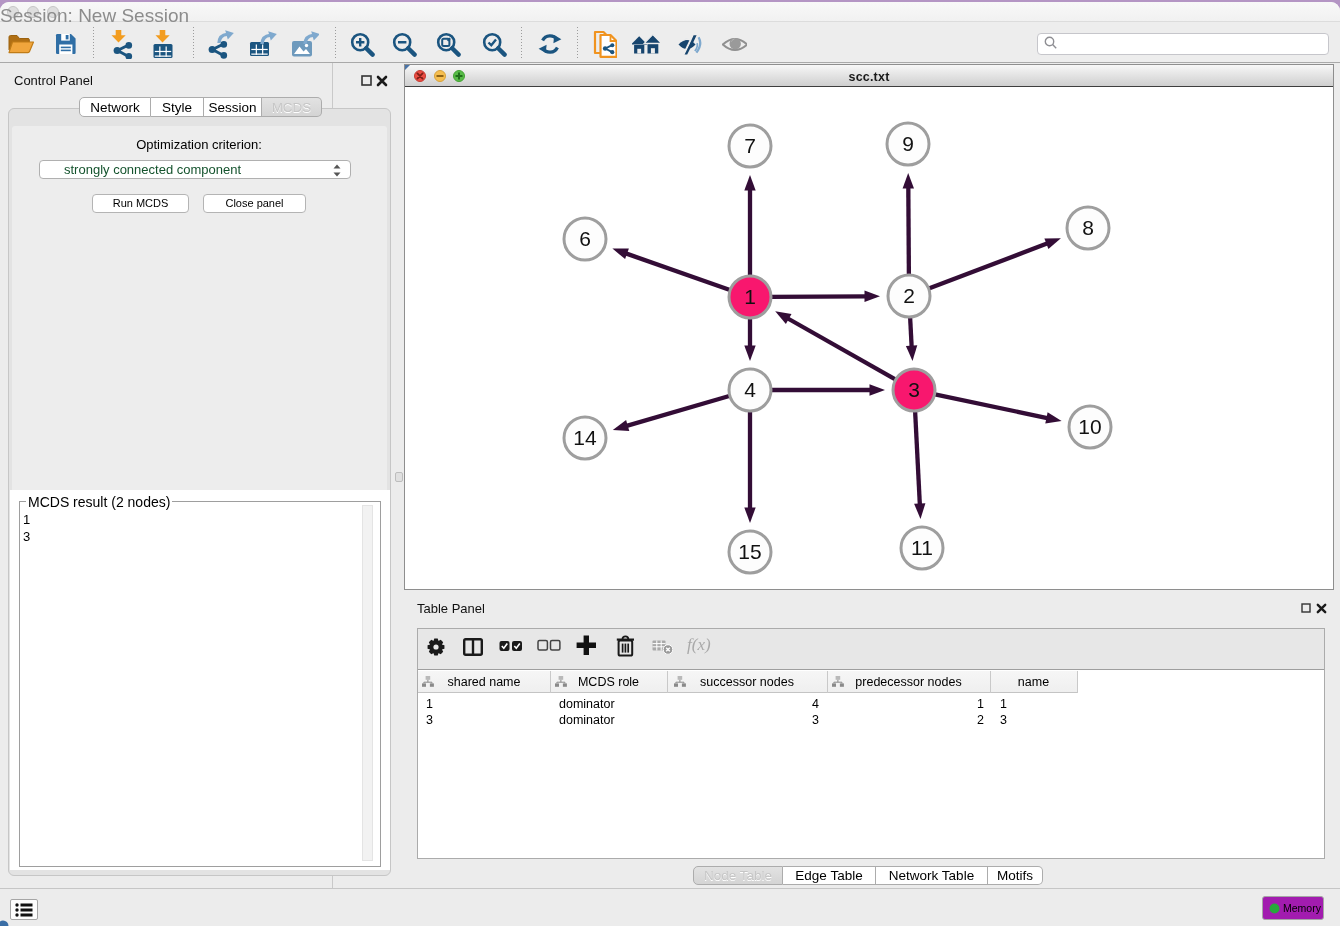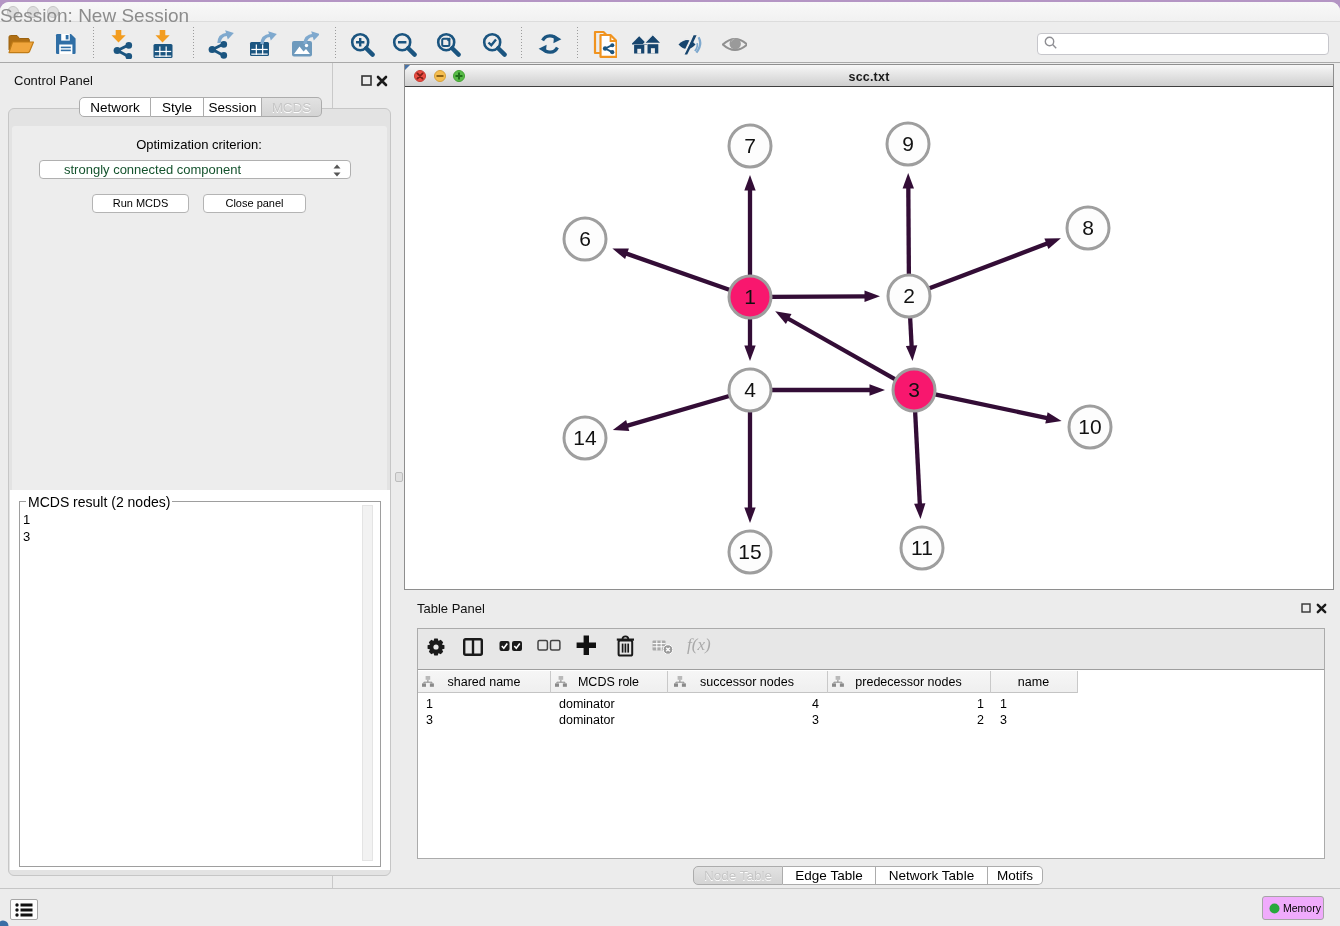--- a/index.html
+++ b/index.html
@@ -34,21 +34,21 @@
 #nettext{position:absolute;left:0;right:0;top:5px;text-align:center;font-size:12.5px;font-weight:700;color:#1a1a1a;letter-spacing:.2px}
 #tpanel{position:absolute;left:398px;top:591px;width:942px;height:295px}
 #tbox{position:absolute;left:19px;top:35px;width:908px;height:231px;background:#fff;border:1px solid #ababab}
 #ttools{position:absolute;left:0;top:0;width:906px;height:41px;background:#e7e7e7;border-bottom:1px solid #9e9e9e}
 #thead{position:absolute;left:0;top:42px;width:660px;height:22px;background:linear-gradient(#f6f6f6,#efefef);border-bottom:1px solid #c4c4c4;font-size:12.5px;color:#000}
 .hsep{position:absolute;top:0;width:1px;height:22px;background:#c9c9c9}
 .hcell{position:absolute;top:0;height:22px;line-height:22px;text-align:center}
 .trow{position:absolute;font-size:12.5px;color:#000;height:16px;line-height:16px}
 #statusbar{position:absolute;left:0;top:886px;width:1340px;height:38px;background:#ececec;border-top:1px solid #c6c6c6}
 #listbtn{position:absolute;left:10px;top:10px;width:28px;height:21px;background:#fdfdfd;border:1px solid #a6a6a6;border-radius:2px}
-#membtn{position:absolute;left:1262px;top:7px;width:62px;height:24px;background:#f0abfc;border:1px solid #a6a6a6;border-radius:3px;font-size:10.5px;color:#000;line-height:22px;padding-left:20px}
+#membtn{position:absolute;left:1262px;top:7px;width:62px;height:24px;background:#a21caf;border:1px solid #a6a6a6;border-radius:3px;font-size:10.5px;color:#000;line-height:22px;padding-left:20px}
 .divider{position:absolute;background:#e0e0e0;border:1px solid #bdbdbd;border-radius:2px}
 </style></head><body>
 <div id="win">
 
 <div id="titlebar">
 <div class="light" style="left:7px"></div>
 <div class="light" style="left:27px"></div>
 <div class="light" style="left:47px"></div>
 <div id="title">Session: New Session</div>
     </div>

